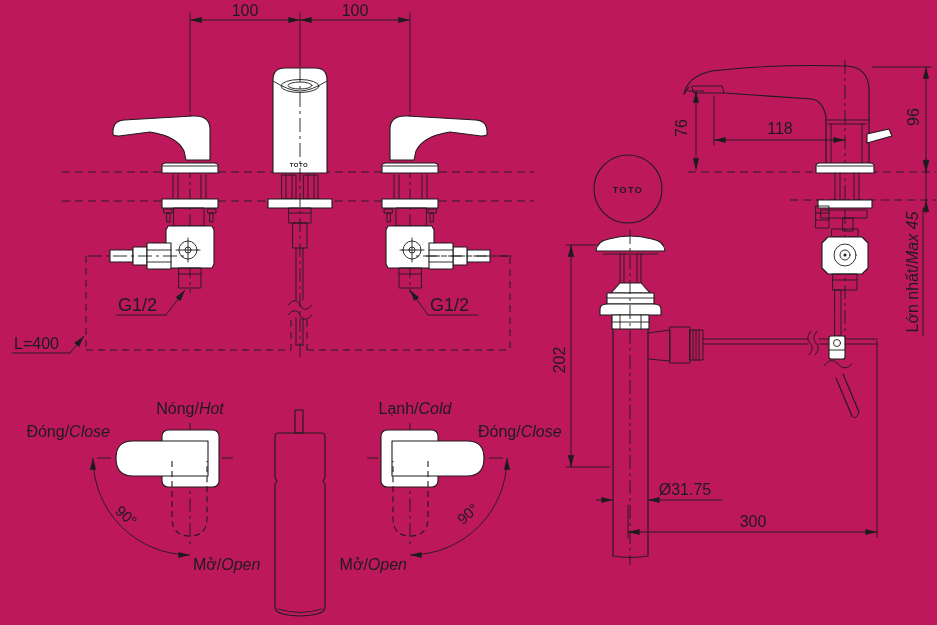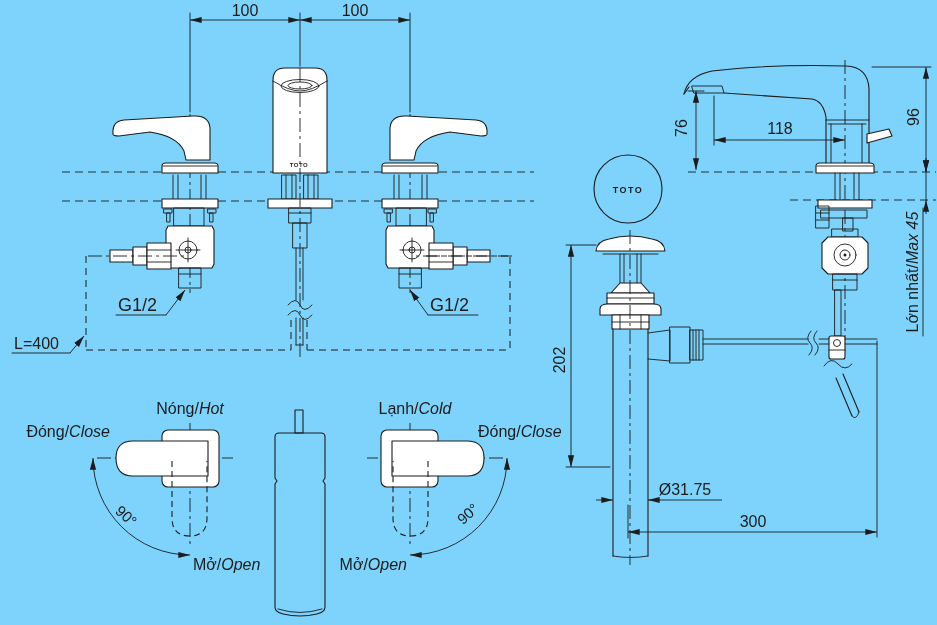--- a/index.html
+++ b/index.html
@@ -1,16 +1,16 @@
 <!DOCTYPE html>
 <html><head>
 <meta charset="utf-8">
 <style>
   html,body{margin:0;padding:0;background:#ffffff;}
-  .stage{width:937px;height:625px;position:relative;background:#7dd3fc;overflow:hidden;}
+  .stage{width:937px;height:625px;position:relative;background:#be185d;overflow:hidden;}
   svg{display:block;}
   text{font-family:"Liberation Sans","DejaVu Sans",sans-serif;fill:#1c1c1c;}
   .dim{font-size:16px;}
   .lbl{font-size:16px;}
   .g12{font-size:18px;}
   .ang{font-size:15px;}
   .brand-sm{font-size:6px;font-weight:bold;letter-spacing:.5px;}
   .brand-md{font-size:9px;font-weight:bold;letter-spacing:1.5px;}
   .it{font-style:italic;}
   .ln{stroke:#1c1c1c;stroke-width:1.1;fill:none;stroke-linecap:round;stroke-linejoin:round;}

